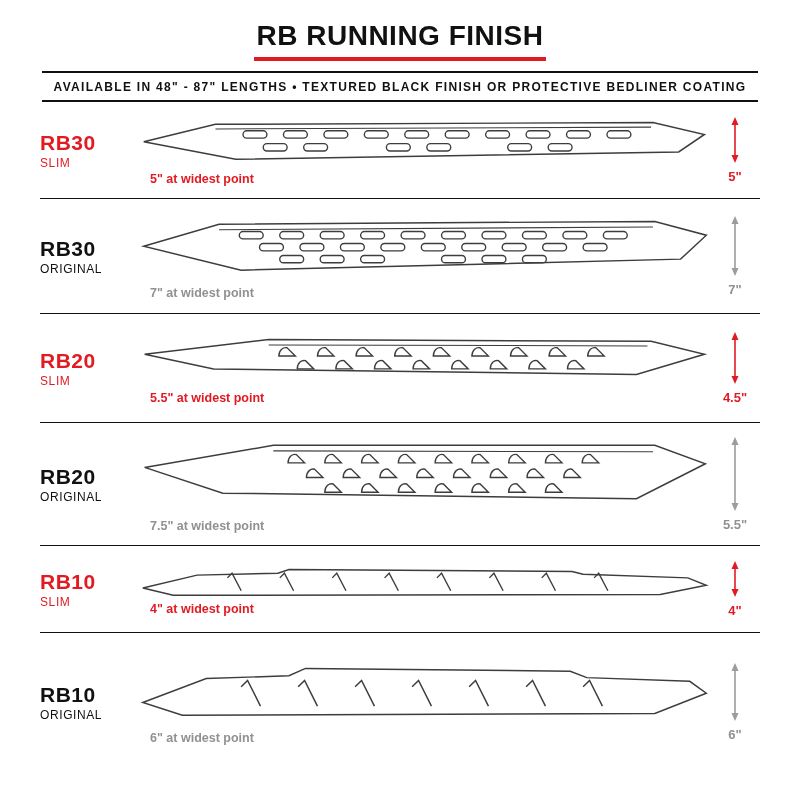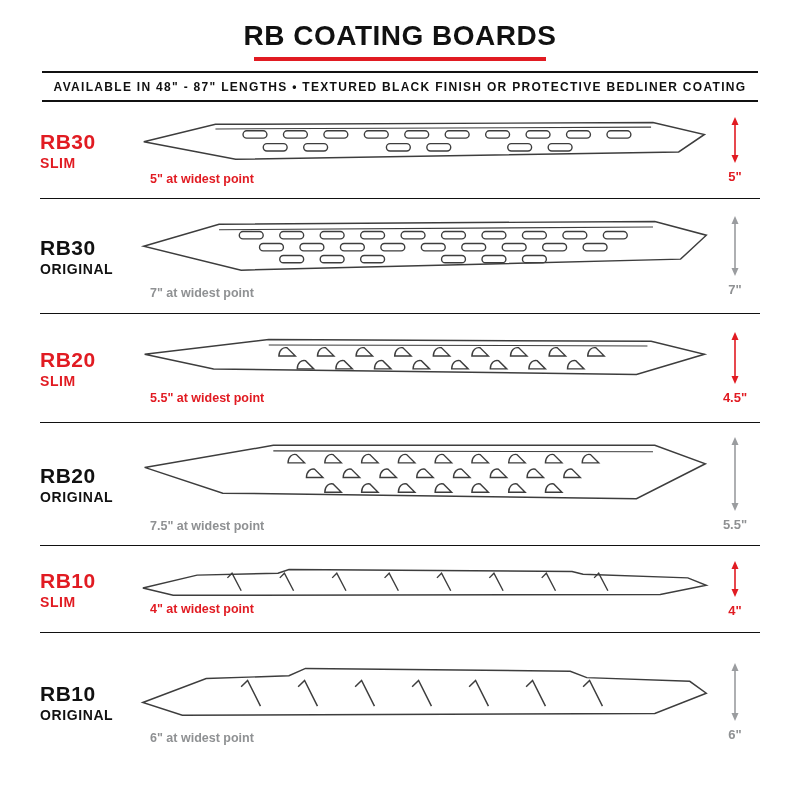--- a/index.html
+++ b/index.html
@@ -16,38 +16,38 @@
   .rows { margin:0 40px; }
   .divider { border-top:1.5px solid #111; }
 
   .row { display:flex; align-items:center; }
   .r1 { min-height:96px; }  .r2 { min-height:114px; }
   .r3 { min-height:108px; } .r4 { min-height:122px; }
   .r5 { min-height:86px; }  .r6 { min-height:138px; }
 
   .label { flex:0 0 100px; text-align:left; }
   .model   { font-size:21px; font-weight:bold; letter-spacing:0.5px; }
-  .variant { font-size:14px; font-weight:bold; letter-spacing:0.6px; margin-top:1px; }
+  .variant { font-size:12px; font-weight:normal; letter-spacing:0.6px; margin-top:1px; }
   .red   { color:#e11b22; }
   .blk   { color:#111111; }
   .gray  { color:#8f9193; }
 
   .drawing { flex:1 1 auto; padding-top:8px; min-width:0; }
   .drawing svg { display:block; width:100%; height:auto; }
   .widthnote { font-size:12.5px; font-weight:bold; margin:3px 0 5px 10px; }
 
   .dim { flex:0 0 50px; display:flex; flex-direction:column; align-items:center; justify-content:center; }
   .dimlabel { font-size:13px; font-weight:bold; margin-top:6px; }
 </style>
 </head>
 <body>
 
 <div class="page">
 
-  <div class="title">RB COATING BOARDS</div>
+  <div class="title">RB RUNNING FINISH</div>
   <div class="title-underline"></div>
 
   <div class="subtitle-band">
     <div class="subtitle">AVAILABLE IN 48" - 87" LENGTHS   •   TEXTURED BLACK FINISH OR PROTECTIVE BEDLINER COATING</div>
   </div>
 
   <div class="rows">
 
     <section class="row r1">
       <div class="label">

